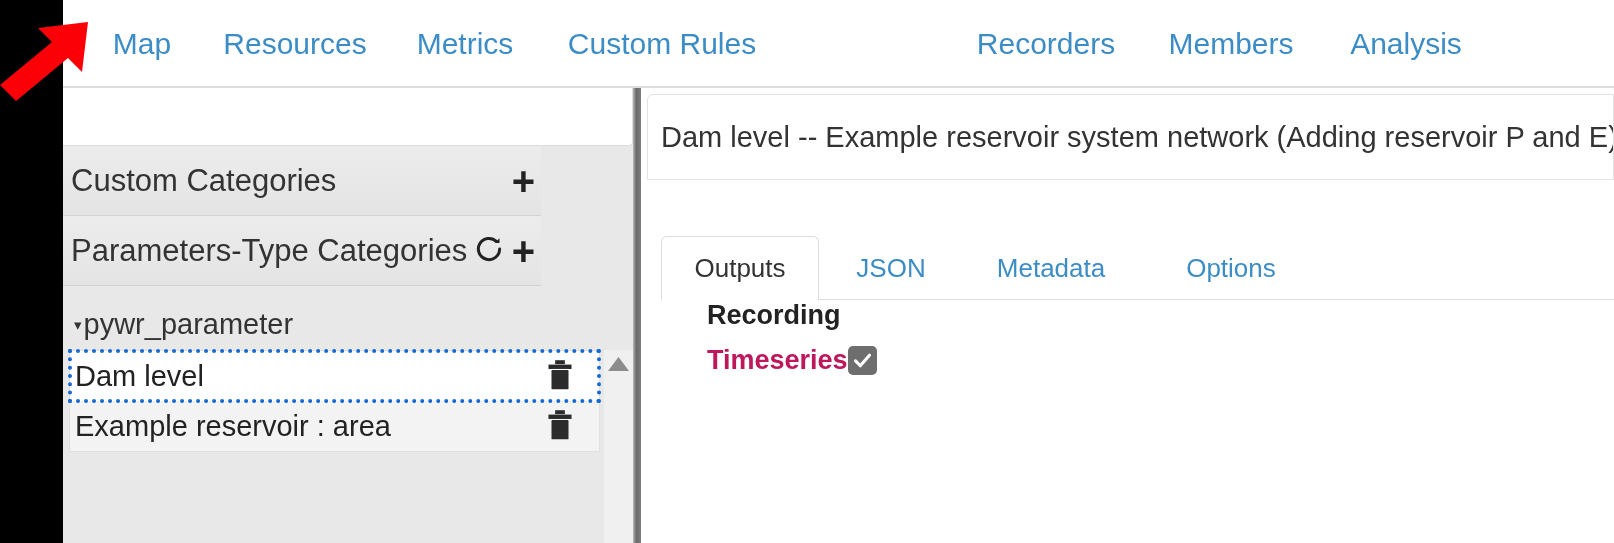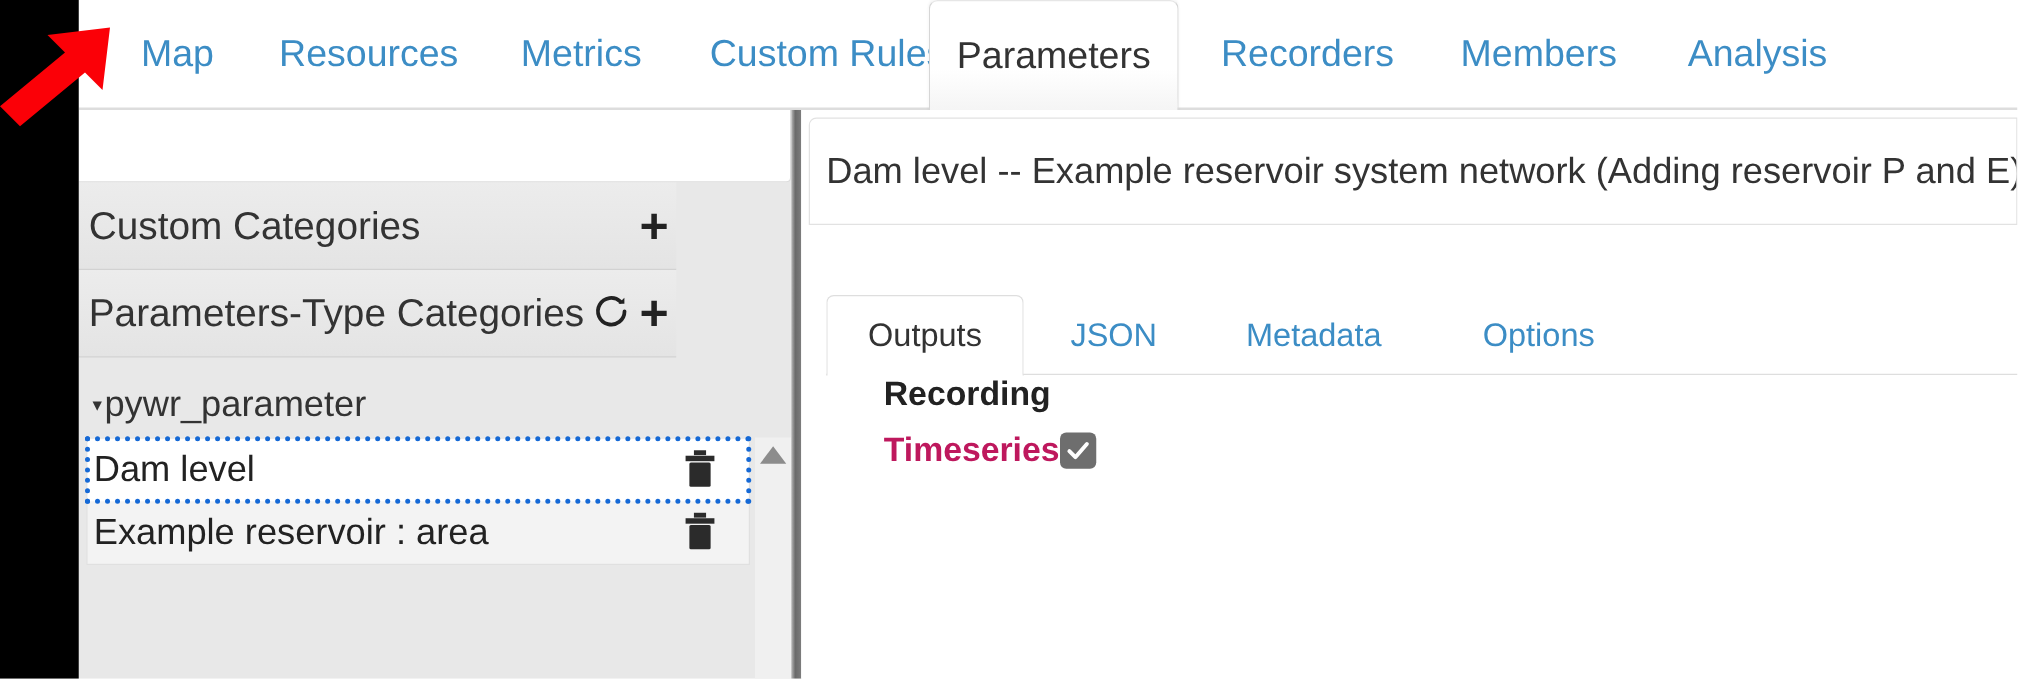--- a/index.html
+++ b/index.html
@@ -321,21 +321,20 @@
 </head>
 <body>
 
 <div id="app">
 
   <div id="main-tabs">
       <div class="mtab" style="left: 20px; width: 118px; text-align: center;">Map</div>
       <div class="mtab" style="left: 138px; width: 188px;">Resources</div>
       <div class="mtab" style="left: 326px; width: 152px;">Metrics</div>
       <div class="mtab" style="left: 478px; width: 242px;">Custom Rules</div>
-      <div class="mtab active" style="left: 680px; width: 200px;">Parameters</div>
       <div class="mtab" style="left: 888px; width: 190px;">Recorders</div>
       <div class="mtab" style="left: 1078px; width: 180px;">Members</div>
       <div class="mtab" style="left: 1258px; width: 170px;">Analysis</div>
     </div>
 
   <div id="sidebar">
 
     <div id="sidebar-topbar"></div>
 
     <div class="cat-header" style="top:58px;">

